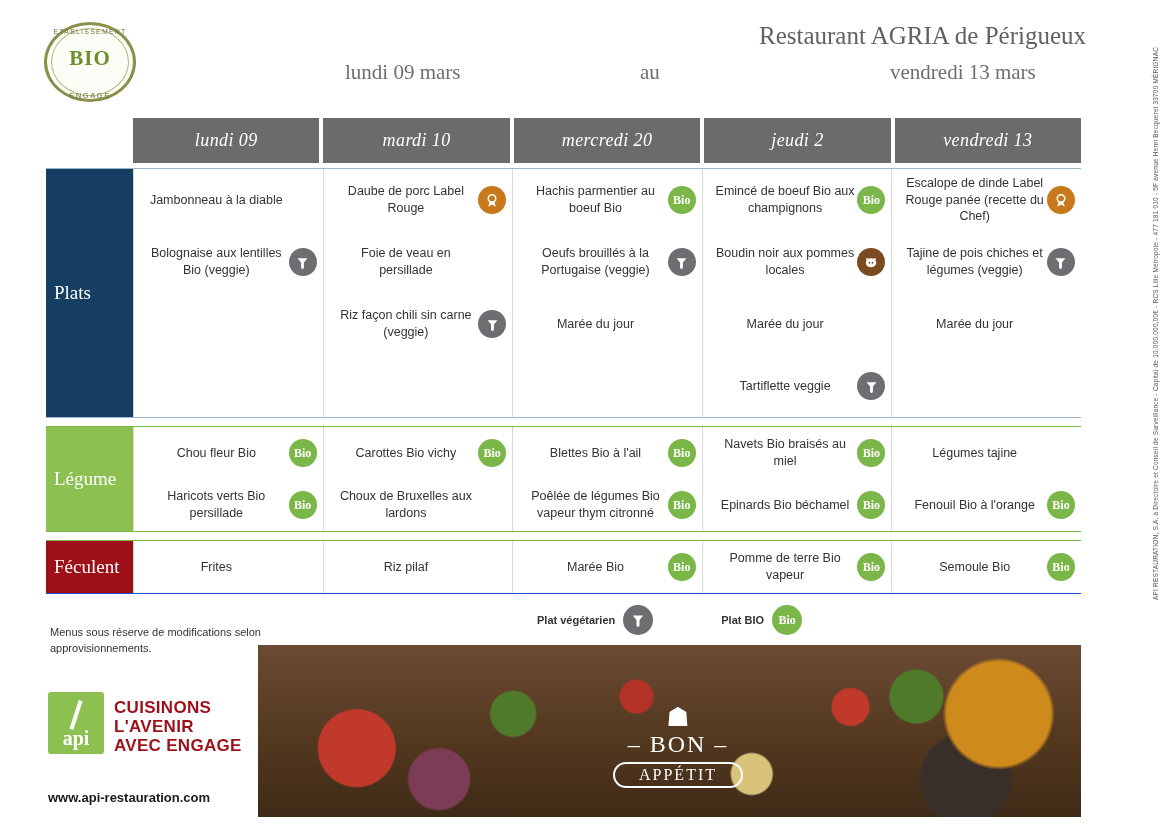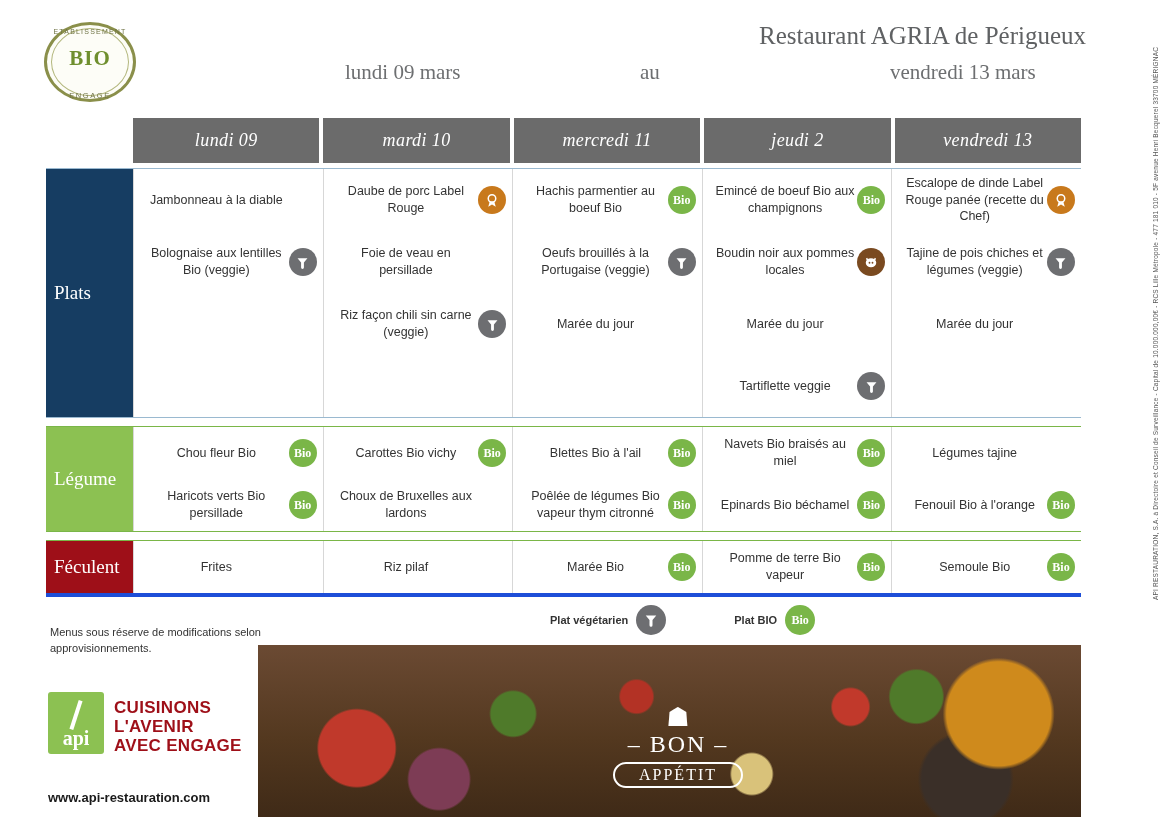--- a/index.html
+++ b/index.html
@@ -141,21 +141,21 @@
     font-size: 19px;
     display: flex;
     align-items: center;
     padding-left: 8px;
     box-sizing: border-box;
   }
   .sec-plats .sec-label { background: #163d62; }
   .sec-legume .sec-label { background: #8cc152; }
   .sec-feculent .sec-label { background: #9e0f18; }
   .sec-plats { border-color: #9ab9d0; }
-  .sec-feculent { border-bottom: 4px solid #1d4ed8; }
+  .sec-feculent { border-bottom: 1px solid #1d4ed8; }
 
   .cols {
     flex: 1;
     display: flex;
   }
   .col {
     flex: 1;
     border-left: 1px solid #d7d7d7;
     display: flex;
     flex-direction: column;
@@ -195,21 +195,21 @@
   }
   .badge-bio { background: #7ab648; }
   .badge-veg { background: #6d6e71; }
   .badge-lr  { background: #c8791c; }
   .badge-porc{ background: #7a4a20; }
   .badge svg { display: block; }
 
   
   #legend {
     position: absolute;
-    left: 550px; top: 600px;
+    left: 537px; top: 600px;
     width: 400px;
     height: 40px;
     display: flex;
     align-items: center;
     gap: 16px;
     font-size: 11px;
     font-weight: bold;
     color: #333;
   }
   #legend .lg-item { display: flex; align-items: center; gap: 8px; }
@@ -346,21 +346,21 @@
   <div id="date-range">
     <span class="dr" id="date-start">lundi 09 mars</span>
     <span class="dr" id="date-sep">au</span>
     <span class="dr" id="date-end">vendredi 13 mars</span>
   </div>
 </div>
 
 <div id="day-headers">
     <div class="day-head">lundi 09</div>
     <div class="day-head">mardi 10</div>
-    <div class="day-head">mercredi 11</div>
+    <div class="day-head">mercredi 20</div>
     <div class="day-head">jeudi 2</div>
     <div class="day-head">vendredi 13</div>
   </div>
 
 <div id="menu-grid">
     <div class="section sec-plats">
       <div class="sec-label">Plats</div>
       <div class="cols">
         <div class="col">
           <div class="cell">

